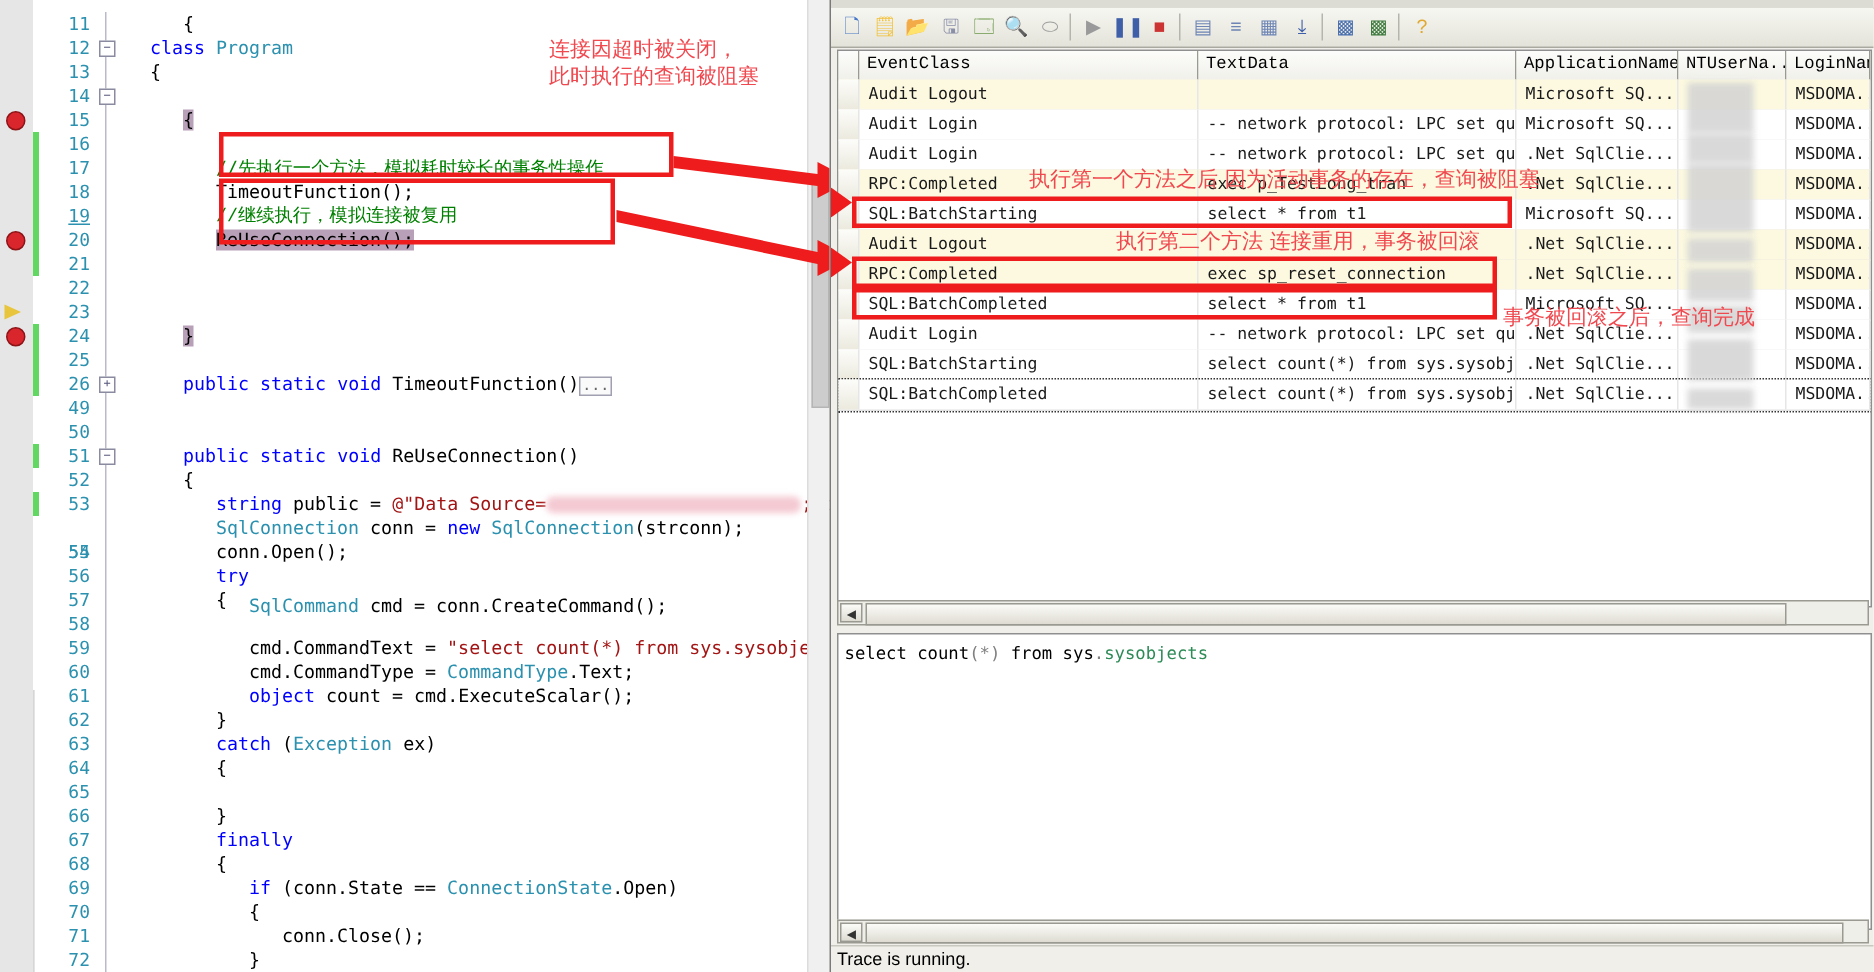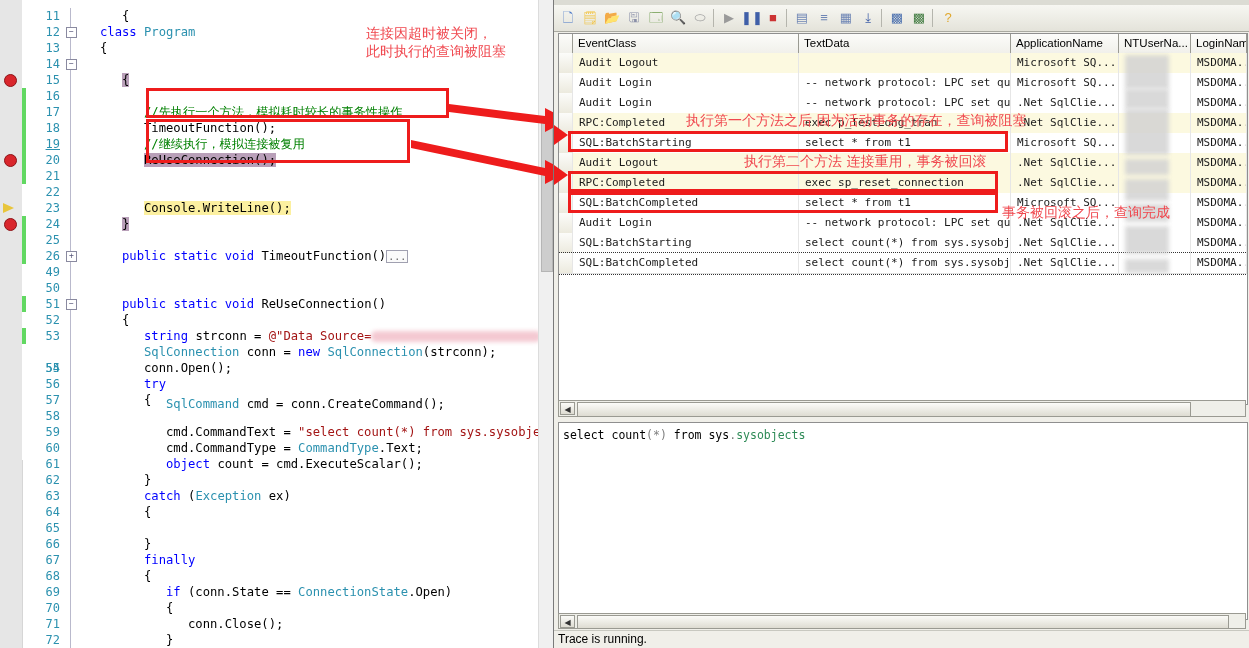--- a/index.html
+++ b/index.html
@@ -51,21 +51,21 @@
      background:linear-gradient(#f7f7f2,#e4e3da);border-bottom:1px solid #a9a9a0;}
   .tb-btn{position:absolute;top:3px;width:20px;height:20px;}
   .tb-sep{position:absolute;top:4px;width:1px;height:18px;background:#b5b5ad;}
 
   #grid-wrap{position:absolute;left:4px;top:33px;width:688px;height:370px;background:#ffffff;
              border:1px solid #8f8f8f;overflow:hidden;}
   #grid-head{position:absolute;left:0;top:0;width:688px;height:19px;
              background:linear-gradient(#fcfcfa,#e9e8e0);border-bottom:1px solid #9a9a92;}
   .hcell{position:absolute;top:0;height:32px;line-height:18px;padding-left:5px;box-sizing:border-box;
          border-right:1px solid #9a9a92;font-size:11.5px;color:#000;overflow:hidden;white-space:nowrap;
-         background:linear-gradient(#fcfcfa,#e9e8e0);}
+         background:linear-gradient(#fcfcfa,#e9e8e0);font-family:Liberation Mono, monospace;}
   .grow{position:absolute;left:0;width:688px;height:20px;border-bottom:1px solid #e2e2e2;}
   .gcell{position:absolute;top:0;height:20px;line-height:20px;padding-left:6px;box-sizing:border-box;
          font-family:"DejaVu Sans Mono","Liberation Mono",monospace;font-size:11px;color:#1a1a1a;
          white-space:nowrap;overflow:hidden;border-right:1px solid #e6e6e6;}
   .rowsel{outline:1px dotted #333;}
   .blur{position:absolute;background:#d3d3d3;filter:blur(2px);opacity:.85;}
 
   #grid-hscroll{position:absolute;left:4px;top:400px;width:688px;height:17px;background:#efefe9;border:1px solid #9a9a92;box-sizing:border-box;}
   #grid-hthumb{position:absolute;left:18px;top:1px;width:612px;height:13px;background:linear-gradient(#fbfbf8,#dedcd2);border:1px solid #9a9a92;}
   .sc-arr{position:absolute;top:1px;width:15px;height:13px;background:linear-gradient(#fbfbf8,#dedcd2);border:1px solid #9a9a92;
@@ -153,33 +153,32 @@
       <div class="outl" style="top: 299px;">−</div>
     </div>
   <div id="vs-code">
       <div class="cl" style="top: 8px; padding-left: 44px;"><span class="">{</span></div>
       <div class="cl" style="top: 24px; padding-left: 22px;"><span class="kw">class </span><span class="ty">Program</span></div>
       <div class="cl" style="top: 40px; padding-left: 22px;"><span class="">{</span></div>
       <div class="cl" style="top: 72px; padding-left: 44px;"><span class="sel">{</span></div>
       <div class="cl" style="top: 88px; padding-left: 0px;"></div>
       <div class="cl" style="top: 104px; padding-left: 66px;"><span class="cmt">//先执行一个方法，模拟耗时较长的事务性操作</span></div>
       <div class="cl" style="top: 120px; padding-left: 66px;"><span class="">TimeoutFunction();</span></div>
-      <div class="cl" style="top: 136px; padding-left: 66px;"><span class="cmt">//继续执行，模拟连接被复用</span></div>
+      <div class="cl" style="top: 136px; padding-left: 66px; font-family: Liberation Mono, monospace;"><span class="cmt">//继续执行，模拟连接被复用</span></div>
       <div class="cl" style="top: 152px; padding-left: 66px;"><span class="sel">ReUseConnection();</span></div>
       <div class="cl" style="top: 168px; padding-left: 0px;"></div>
       <div class="cl" style="top: 184px; padding-left: 0px;"></div>
-      <div class="cl" style="top: 200px; padding-left: 66px;"><span class="hl">Console.WriteLine();</span></div>
       <div class="cl" style="top: 216px; padding-left: 44px;"><span class="sel">}</span></div>
       <div class="cl" style="top: 232px; padding-left: 0px;"></div>
       <div class="cl" style="top: 248px; padding-left: 44px;"><span class="kw">public </span><span class="kw">static </span><span class="kw">void </span><span class="">TimeoutFunction()</span><span class="collapsed">...</span></div>
       <div class="cl" style="top: 264px; padding-left: 0px;"></div>
       <div class="cl" style="top: 280px; padding-left: 0px;"></div>
       <div class="cl" style="top: 296px; padding-left: 44px;"><span class="kw">public </span><span class="kw">static </span><span class="kw">void </span><span class="">ReUseConnection()</span></div>
       <div class="cl" style="top: 312px; padding-left: 44px;"><span class="">{</span></div>
-      <div class="cl" style="top: 328px; padding-left: 66px;"><span class="kw">string </span><span class="">strconn = </span><span class="str">@"Data Source=</span><span style="display: inline-block; width: 170px; height: 11px; vertical-align: middle; background: rgb(244, 201, 210); filter: blur(2px); border-radius: 5px;"></span><span class="str">;po</span></div>
+      <div class="cl" style="top: 328px; padding-left: 66px;"><span class="kw">string </span><span class="">public = </span><span class="str">@"Data Source=</span><span style="display: inline-block; width: 170px; height: 11px; vertical-align: middle; background: rgb(244, 201, 210); filter: blur(2px); border-radius: 5px;"></span><span class="str">;po</span></div>
       <div class="cl" style="top: 344px; padding-left: 66px;"><span class="ty">SqlConnection</span><span class=""> conn = </span><span class="kw">new </span><span class="ty">SqlConnection</span><span class="">(strconn);</span></div>
       <div class="cl" style="top: 360px; padding-left: 66px;"><span class="">conn.Open();</span></div>
       <div class="cl" style="top: 376px; padding-left: 66px;"><span class="kw">try</span></div>
       <div class="cl" style="top: 392px; padding-left: 66px;"><span class="">{</span></div>
       <div class="cl" style="top: 396px; padding-left: 88px;"><span class="ty">SqlCommand</span><span class=""> cmd = conn.CreateCommand();</span></div>
       <div class="cl" style="top: 424px; padding-left: 88px;"><span class="">cmd.CommandText = </span><span class="str">"select count(*) from sys.sysobjec</span></div>
       <div class="cl" style="top: 440px; padding-left: 88px;"><span class="">cmd.CommandType = </span><span class="ty">CommandType</span><span class="">.Text;</span></div>
       <div class="cl" style="top: 456px; padding-left: 88px;"><span class="kw">object </span><span class="">count = cmd.ExecuteScalar();</span></div>
       <div class="cl" style="top: 472px; padding-left: 66px;"><span class="">}</span></div>
       <div class="cl" style="top: 488px; padding-left: 66px;"><span class="kw">catch </span><span class="">(</span><span class="ty">Exception</span><span class=""> ex)</span></div>

